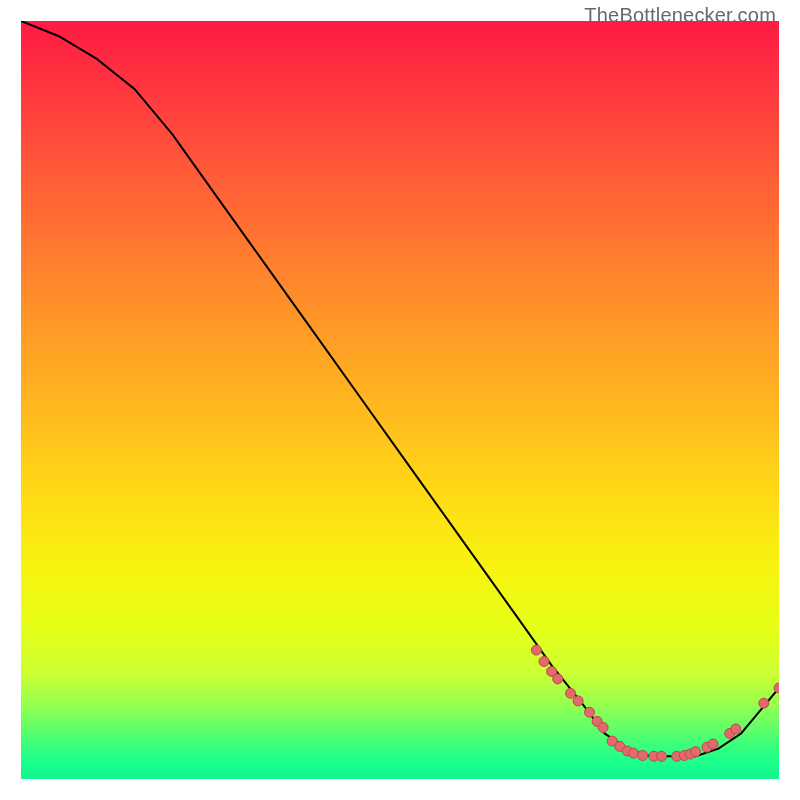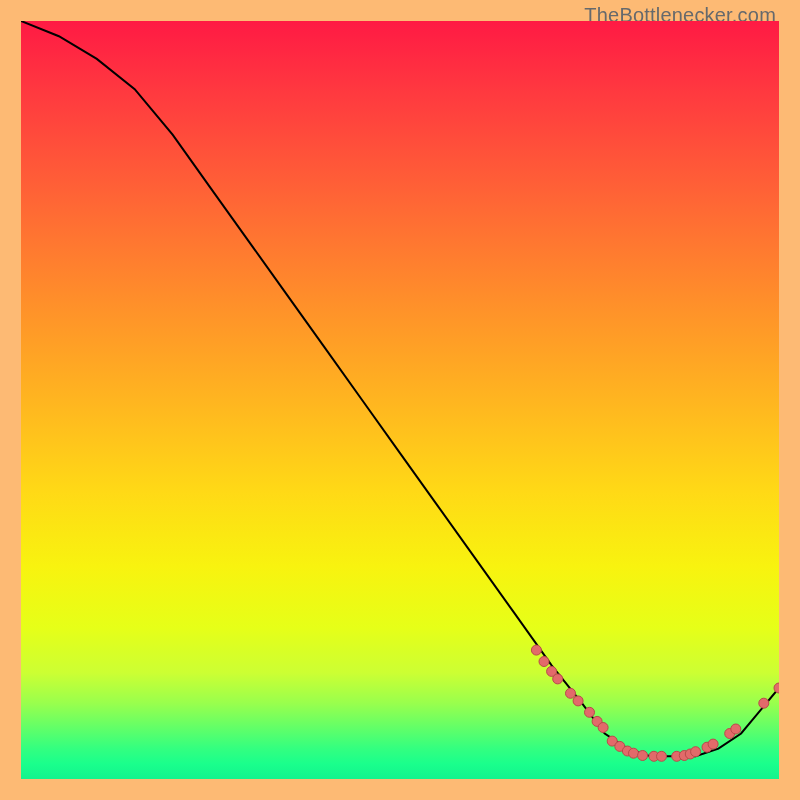--- a/index.html
+++ b/index.html
@@ -8,21 +8,21 @@
     width: 800px;
     height: 800px;
     background: #000000;
     overflow: hidden;
     font-family: Arial, Helvetica, sans-serif;
   }
   .stage {
     position: relative;
     width: 800px;
     height: 800px;
-    background: #fdba74;
+    background: #ffffff;
   }
   .plot-area {
     position: absolute;
     left: 21px;
     top: 21px;
     width: 758px;
     height: 758px;
     
     background: linear-gradient(
       to bottom,

